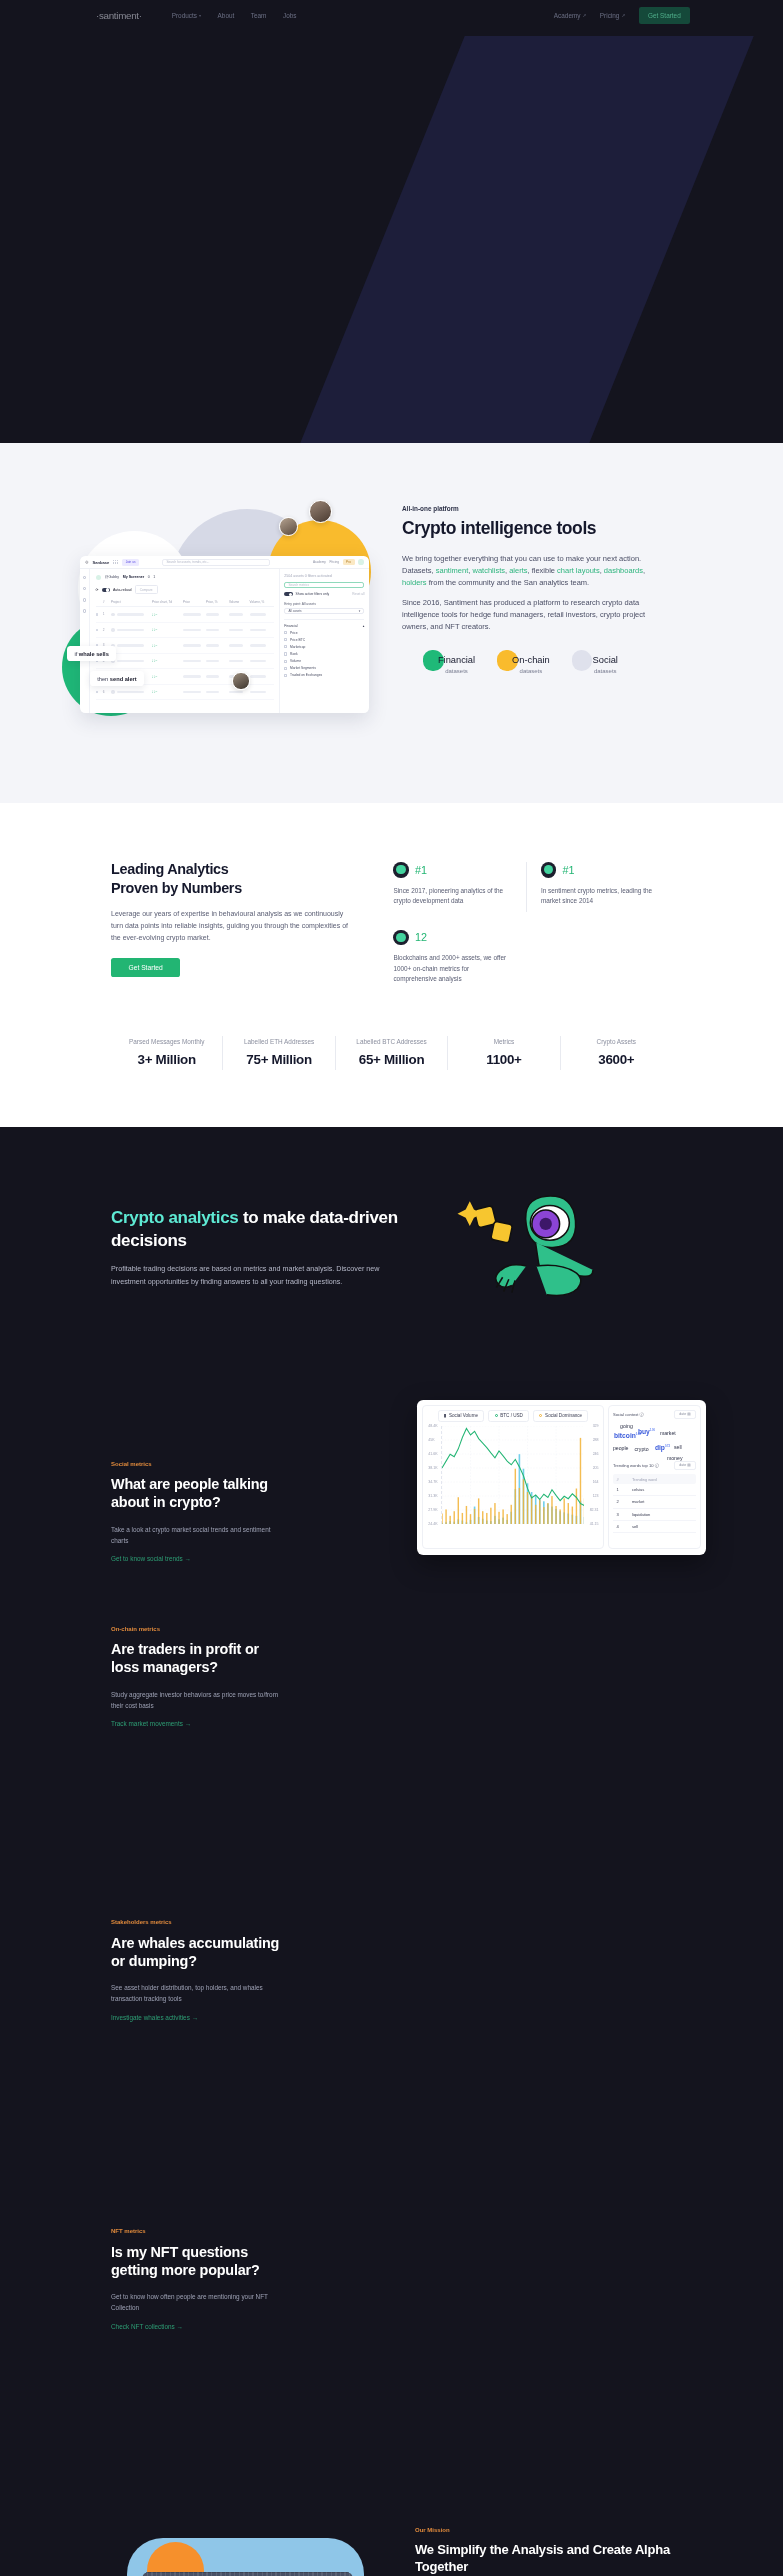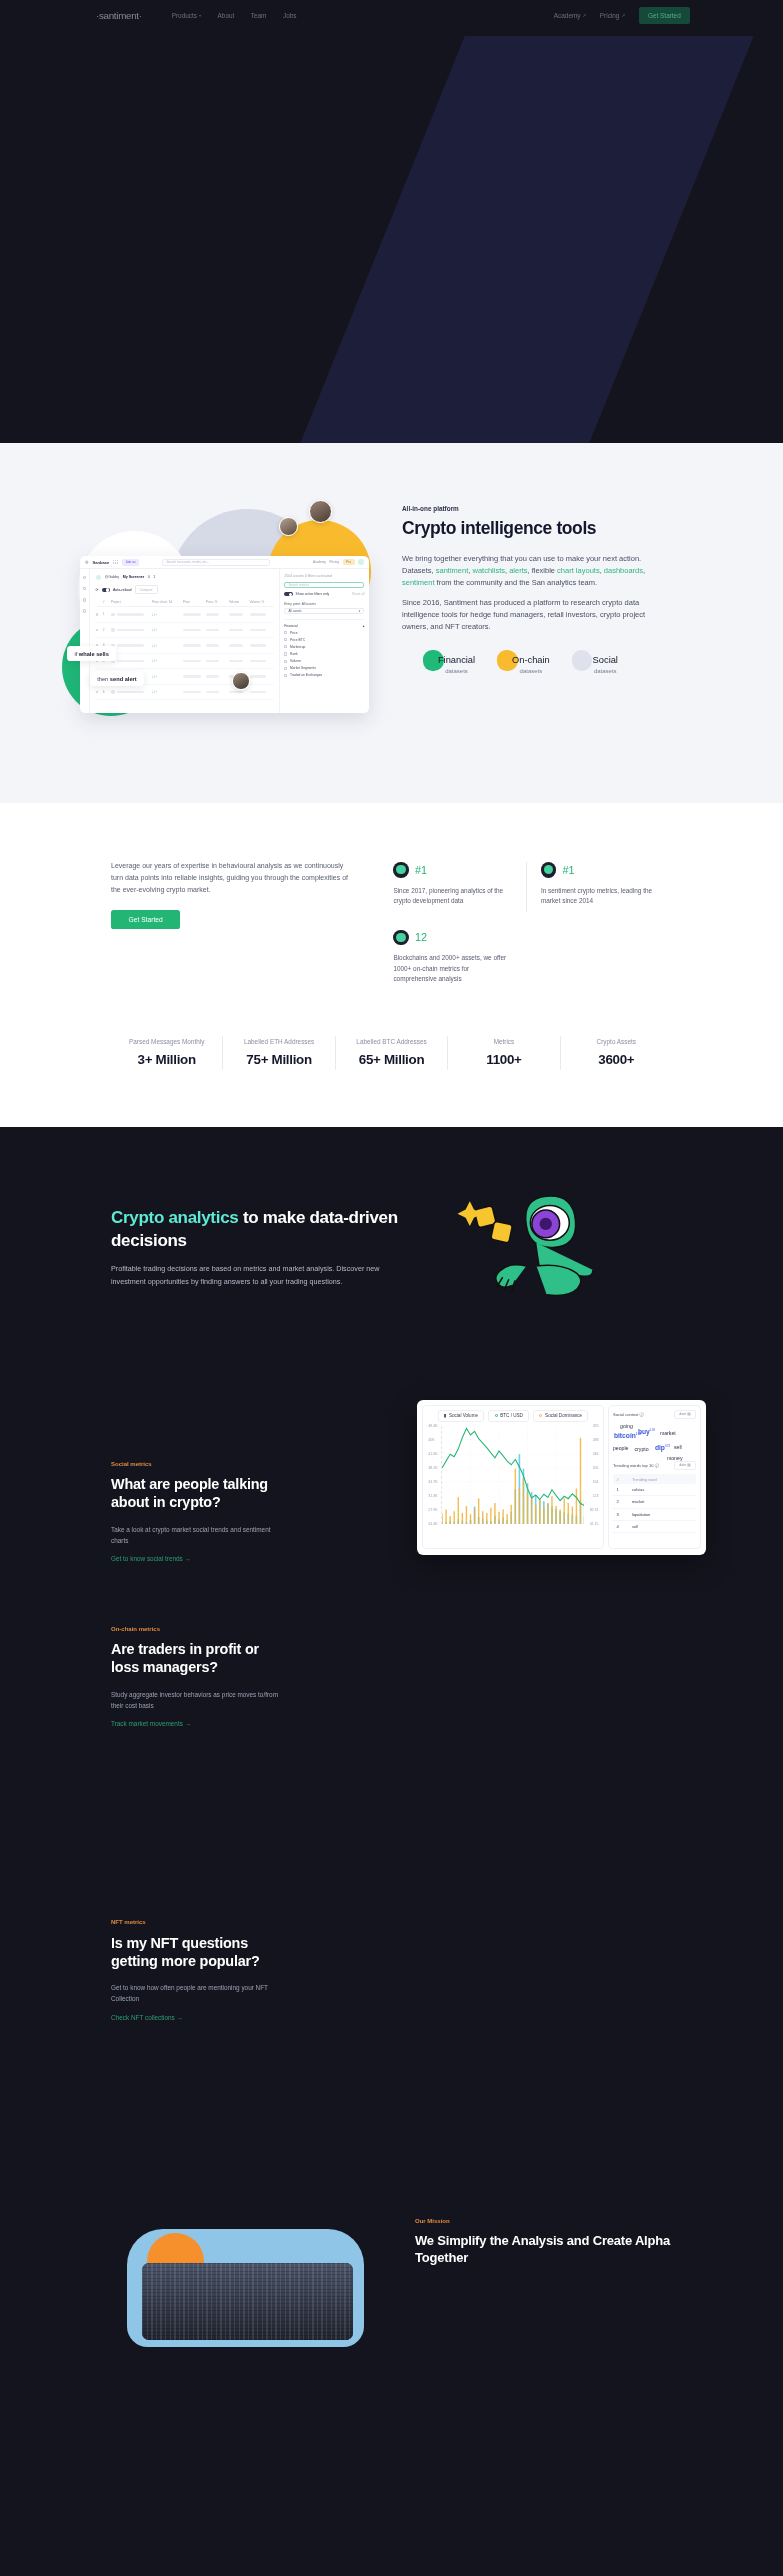--- a/index.html
+++ b/index.html
@@ -495,21 +495,21 @@
         <div class="ava ava2"></div>
         <div class="ava ava3"></div>
         <div class="chatcard cc1"><span>if </span><b>whale sells</b></div>
         <div class="chatcard cc2"><span>then </span><b>send alert</b></div>
       </div>
 
       <div class="intel-copy">
         <div class="eyebrow">All-in-one platform</div>
         <h1 class="h1">Crypto intelligence tools</h1>
         <p class="p">
-          <span>We bring together everything that you can use to make your next action. Datasets, </span><a>santiment</a>, <a>watchlists</a>, <a>alerts</a><span>, flexible </span><a>chart layouts</a>, <a>dashboards</a>, <a>sentiment</a><span> from the community and the San analytics team.</span>
+          <span>We bring together everything that you can use to make your next action. Datasets, </span><a>santiment</a>, <a>watchlists</a>, <a>alerts</a><span>, flexible </span><a>chart layouts</a>, <a>dashboards</a>, <a>holders</a><span> from the community and the San analytics team.</span>
         </p>
         <p class="p">Since 2016, Santiment has produced a platform to research crypto data intelligence tools for hedge fund managers, retail investors, crypto project owners, and NFT creators.</p>
         <div class="datasets">
           <div class="ds">
             <div class="ds-blob ds-b-green"></div>
             <div class="ds-name">Financial</div>
             <div class="ds-sub">datasets</div>
           </div>
           <div class="ds">
             <div class="ds-blob ds-b-yellow"></div>
@@ -522,20 +522,21 @@
             <div class="ds-sub">datasets</div>
           </div>
         </div>
       </div>
     </div>
   </section>
 
   <section class="sec-white">
     <div class="la">
       <div class="la-left">
+        <h2 class="h2"><span>Leading Analytics</span><br><span>Proven by Numbers</span></h2>
         <p class="la-p">Leverage our years of expertise in behavioural analysis as we continuously turn data points into reliable insights, guiding you through the complexities of the ever-evolving crypto market.</p>
         <button class="cta">Get Started</button>
       </div>
       <div class="la-grid" id="la-grid">
           <div class="la-cell">
             <div class="la-head">
               <span class="la-ico"></span>
               <span class="la-num">#1</span>
             </div>
             <div class="la-txt">Since 2017, pioneering analytics of the crypto development data</div>
@@ -768,20 +769,28 @@
 
     <div class="feat" style="min-height:309px">
       <div class="feat-copy" style="padding-top:26px">
         <div class="feat-eyebrow">On-chain metrics</div>
         <h3 class="feat-h">Are traders in profit or loss managers?</h3>
         <p class="feat-p">Study aggregate investor behaviors as price moves to/from their cost basis</p>
         <a class="feat-link">Track market movements →</a>
       </div>
     </div>
 
+    <div class="feat" style="min-height:309px">
+      <div class="feat-copy" style="padding-top:10.3px">
+        <div class="feat-eyebrow">Stakeholders metrics</div>
+        <h3 class="feat-h">Are whales accumulating or dumping?</h3>
+        <p class="feat-p">See asset holder distribution, top holders, and whales transaction tracking tools</p>
+        <a class="feat-link">Investigate whales activities →</a>
+      </div>
+    </div>
 
     <div class="feat" style="min-height:289px">
       <div class="feat-copy" style="padding-top:10.3px">
         <div class="feat-eyebrow">NFT metrics</div>
         <h3 class="feat-h">Is my NFT questions getting more popular?</h3>
         <p class="feat-p">Get to know how often people are mentioning your NFT Collection</p>
         <a class="feat-link">Check NFT collections →</a>
       </div>
     </div>
 

